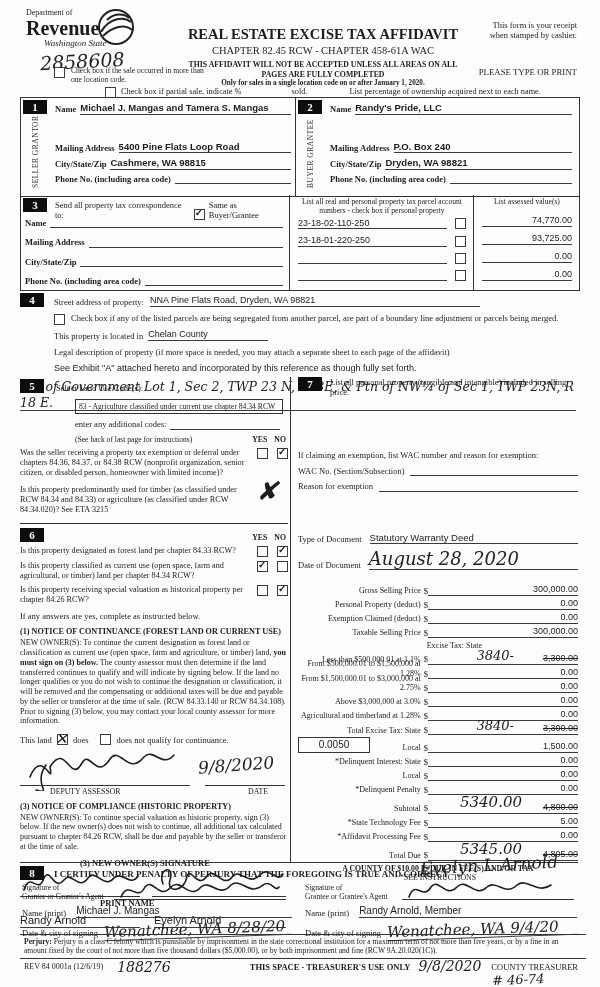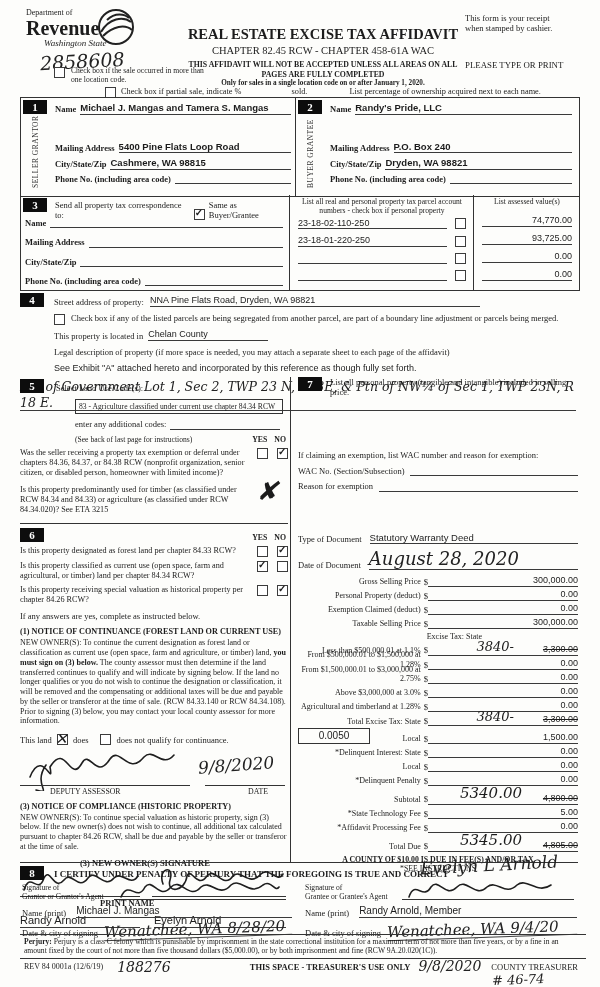--- a/index.html
+++ b/index.html
@@ -59,21 +59,21 @@
     <span class="lt">Check box if the sale occurred in more than one location code.</span>
   </div>
 
   <div class="abs c" style="left:178px;top:26px;width:290px;">
     <div class="b" style="font-size:14.5px;">REAL ESTATE EXCISE TAX AFFIDAVIT</div>
     <div style="font-size:10.5px;margin-top:1px;">CHAPTER 82.45 RCW - CHAPTER 458-61A WAC</div>
     <div class="b" style="font-size:7.8px;margin-top:3px;">THIS AFFIDAVIT WILL NOT BE ACCEPTED UNLESS ALL AREAS ON ALL PAGES ARE FULLY COMPLETED</div>
     <div class="b" style="font-size:7.2px;">Only for sales in a single location code on or after January 1, 2020.</div>
   </div>
 
-  <div class="abs" style="left:465px;top:13px;width:112px;font-size:8.5px;">
+  <div class="abs" style="left:465px;top:20px;width:112px;font-size:8.5px;text-align:right;">
     <div>This form is your receipt</div>
     <div>when stamped by cashier.</div>
     <div style="margin-top:26px;font-size:8.8px;">PLEASE TYPE OR PRINT</div>
   </div>
 
   <div class="abs" style="left:105px;top:87px;width:475px;display:flex;font-size:8.3px;">
     <span class="cb" style="margin-right:5px;"></span>
     <span>Check box if partial sale, indicate %</span>
     <span class="ul" style="width:42px;margin:0 4px;"></span>
     <span>sold.</span>
@@ -332,21 +332,21 @@
 
     <div class="row" style="margin-top:40px;">
       <span>Type of Document</span>
       <span class="ul grow typed" style="margin-left:8px;font-size:9.5px;">Statutory Warranty Deed</span>
     </div>
     <div class="row" style="margin-top:2px;height:24px;">
       <span>Date of Document</span>
       <span class="ul grow hand" style="margin-left:8px;font-size:18px;line-height:20px;">August 28, 2020</span>
     </div>
 
-    <div style="margin-top:5px;">
+    <div style="margin-top:14px;">
       <div class="taxrow">
           <span class="taxlabel">Gross Selling Price</span>
           <span>$</span>
           <span class="taxamt"><span>300,000.00</span></span>
         </div>
       <div class="taxrow">
           <span class="taxlabel">Personal Property (deduct)</span>
           <span>$</span>
           <span class="taxamt"><span>0.00</span></span>
         </div>

